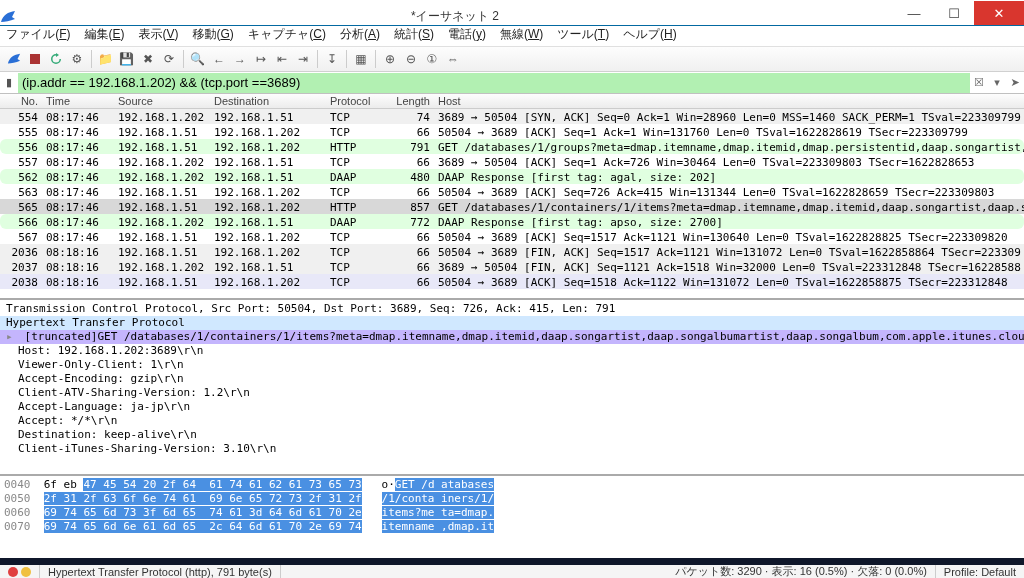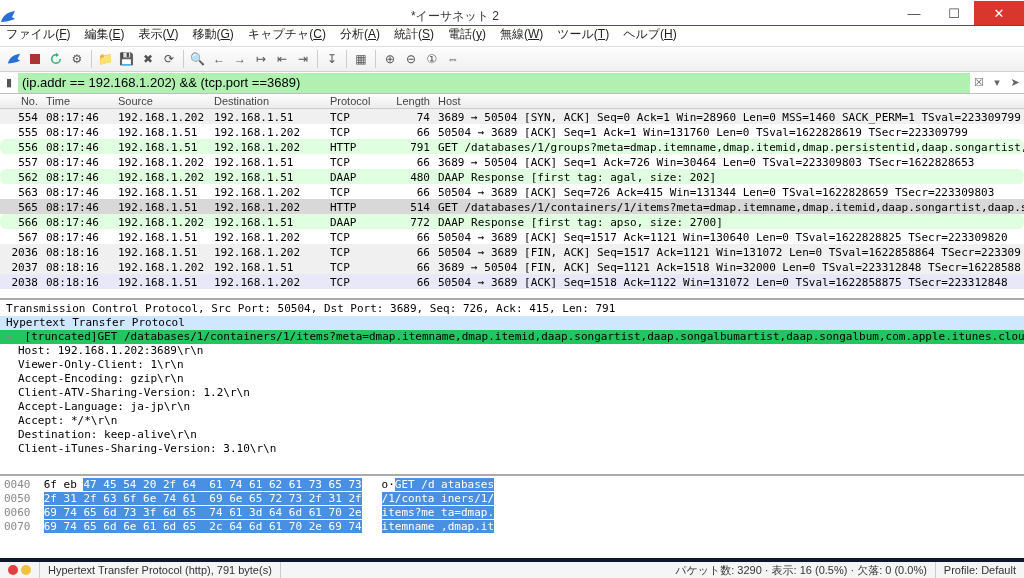--- a/index.html
+++ b/index.html
@@ -24,27 +24,27 @@
 .c-no{width:42px;text-align:right;} .c-time{width:72px;} .c-src{width:96px;} .c-dst{width:116px;} .c-proto{width:56px;} .c-len{width:52px;text-align:right;} .c-info{flex:1;}
 .prow { display:flex; font-family: Consolas, monospace; font-size:11px; line-height:15px; height:15px; }
 .prow.green { background:#e0ffe0;border-radius:6px; }
 .prow.sel { background:#d8d8d8; }
 .prow.purple { background:#e8e8f8; }
 .prow.gray { background:#f0f0f0; }
 .details { flex: 0 0 176px; overflow:auto; font-family: Consolas, monospace; font-size:11px; line-height:14px; padding: 2px 0; border-bottom:2px solid #aaa; }
 .details .dl { padding-left: 18px; white-space:nowrap; }
 .details .dl.l1 { padding-left: 6px; }
 .details .dl.hl { background:#d0e8ff; }
-.details .dl.hl2 { background:#22c55e; }
+.details .dl.hl2 { background:#c4b5fd; }
 .details .tri::before { content:"▸"; display:inline-block; width:12px; margin-left:-12px; color:#888; }
 .details .triopen::before { content:"▾"; display:inline-block; width:12px; margin-left:-12px; color:#888; }
 .hexview { flex:1; overflow:auto; font-family: Consolas, monospace; font-size:11px; line-height:14px; padding:2px 4px; white-space:pre; }
 .hexview .off { color:#888; }
 .hexview .hl { background:#4a90e2; color:#fff; }
-.statusbar { height:20px; border-top:4px solid #0f172a; display:flex; align-items:center; font-size:11px; color:#333; background:#f5f5f5; }
+.statusbar { height:20px; border-top:7px solid #0f172a; display:flex; align-items:center; font-size:11px; color:#333; background:#f5f5f5; }
 .statusbar .sseg { padding:0 8px; border-right:1px solid #ccc; height:100%; display:flex; align-items:center; }
 .statusbar .sseg:last-child { border-right:none; }
 .statusbar .spacer { flex:1; }
 svg.shark { width:16px; height:16px; }
 .redcirc{display:inline-block;width:10px;height:10px;border-radius:50%;background:#e04040;}
 .yelcirc{display:inline-block;width:10px;height:10px;border-radius:50%;background:#f0c040;}
 </style>
 </head>
 <body>
 
@@ -184,21 +184,21 @@
         <div class="c-proto">TCP</div>
         <div class="c-len">66</div>
         <div class="c-info">50504 → 3689 [ACK] Seq=726 Ack=415 Win=131344 Len=0 TSval=1622828659 TSecr=223309803</div>
       </div>
       <div class="prow sel">
         <div class="c-no">565</div>
         <div class="c-time">08:17:46</div>
         <div class="c-src">192.168.1.51</div>
         <div class="c-dst">192.168.1.202</div>
         <div class="c-proto">HTTP</div>
-        <div class="c-len">514</div>
+        <div class="c-len">857</div>
         <div class="c-info">GET /databases/1/containers/1/items?meta=dmap.itemname,dmap.itemid,daap.songartist,daap.s</div>
       </div>
       <div class="prow green">
         <div class="c-no">566</div>
         <div class="c-time">08:17:46</div>
         <div class="c-src">192.168.1.202</div>
         <div class="c-dst">192.168.1.51</div>
         <div class="c-proto">DAAP</div>
         <div class="c-len">772</div>
         <div class="c-info">DAAP Response [first tag: apso, size: 2700]</div>

